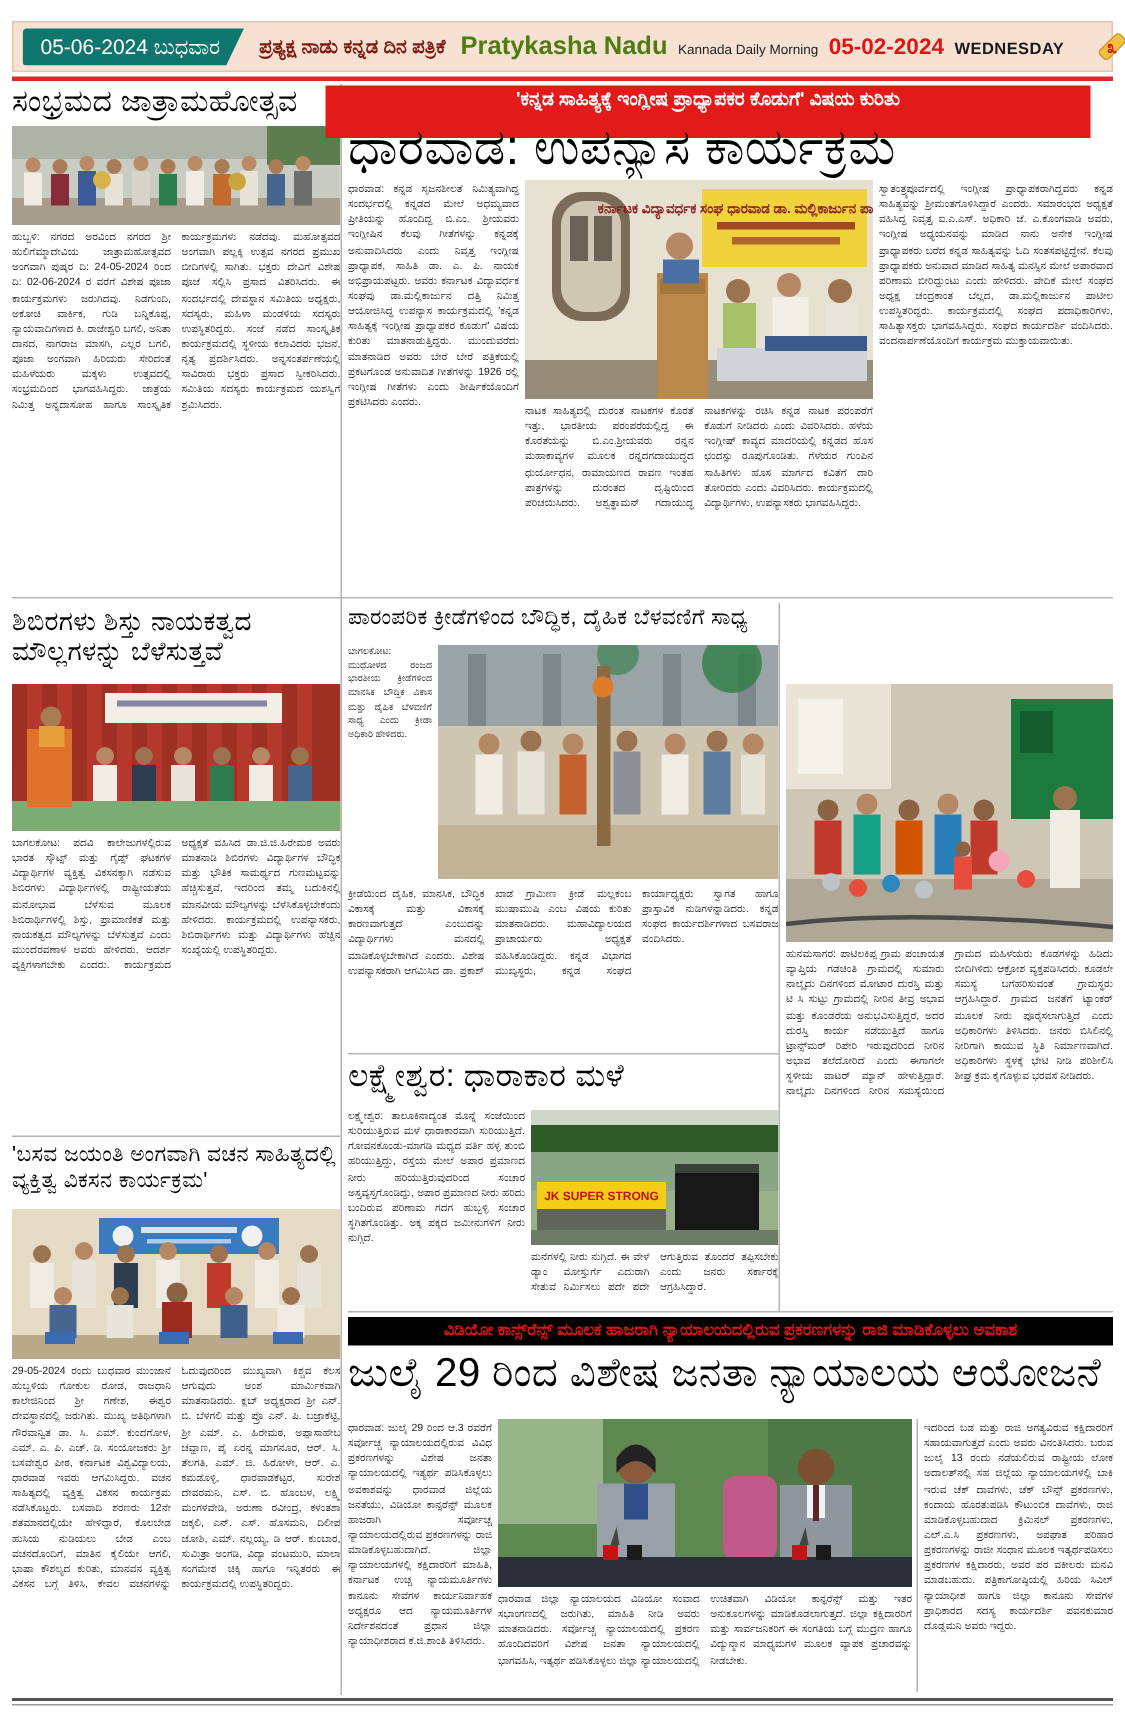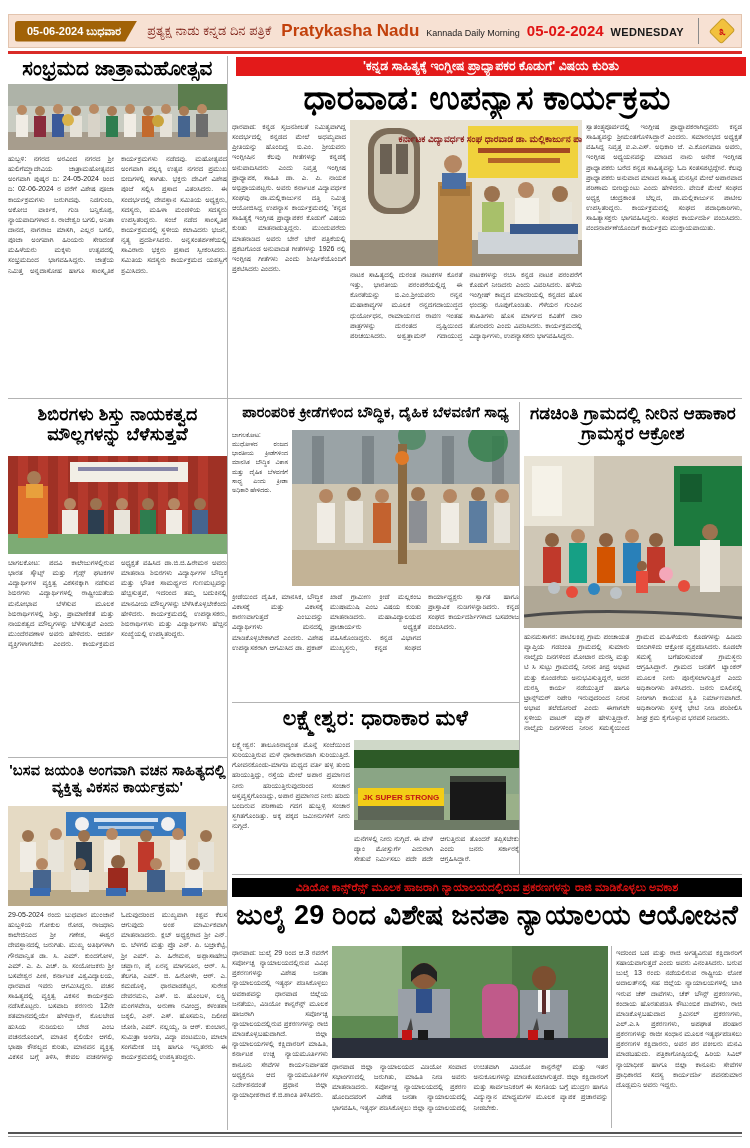--- a/index.html
+++ b/index.html
@@ -10,41 +10,41 @@
     overflow:hidden;
   }
   .abs { position:absolute; }
   .body-text {
     font-size:7px; line-height:1.45; color:#1c1c1c;
     text-align:justify; overflow:hidden;
   }
   .body-text.sm { font-size:6.3px; }
   .cols-2 { column-count:2; column-gap:7px; }
   .cols-3 { column-count:3; column-gap:7px; }
-  .headline { font-weight:bold; color:#000; text-align:center; overflow:hidden; line-height:1.15; letter-spacing:0.2px; }
+  .headline { font-weight:normal; color:#000; text-align:left; overflow:hidden; line-height:1.15; letter-spacing:0.2px; }
   .photo { overflow:hidden; background:#d8d4c8; }
   .photo svg { display:block; width:100%; height:100%; }
   .vline { position:absolute; width:1px; background:#b3b3b3; }
   .hline { position:absolute; height:1px; background:#b3b3b3; }
 
   
   .masthead {
     left:8px; top:14px; width:734px; height:34px;
     background:#f7e1d3; border:1px solid #e3c4ae;
     display:flex; align-items:center; gap:10px; padding:0 10px 0 6px;
   }
   .date-ribbon {
-    background:#a16207; color:#fff; font-weight:bold; font-size:11px;
+    background:#0f766e; color:#fff; font-weight:normal; font-size:14px;
     padding:4px 16px 4px 12px; white-space:nowrap;
     clip-path:polygon(0 0,100% 0,calc(100% - 12px) 100%,0 100%);
     border-radius:3px 0 0 3px;
   }
-  .tagline { color:#7a1a10; font-weight:normal; font-size:13px; white-space:nowrap;text-align:center; }
+  .tagline { color:#7a1a10; font-weight:bold; font-size:13px; white-space:nowrap;text-align:center; }
   .mast-right { margin-left:auto; display:flex; align-items:baseline; gap:7px; white-space:nowrap; }
-  .mast-title { color:#c2410c; font-weight:bold; font-size:17px; }
+  .mast-title { color:#4d7c0f; font-weight:bold; font-size:17px; }
   .mast-sub { color:#222; font-size:9px; }
   .mast-date { color:#e01414; font-weight:bold; font-size:15px; }
   .mast-day { color:#1a1a1a; font-size:11px; font-weight:bold; letter-spacing:0.3px; }
   .mast-sep { width:1px; height:26px; background:#8a8a8a; margin:0 4px; align-self:center; }
   .badge {
     width:20px; height:20px; background:#f2c13d; border:1px solid #c79d2a;
     transform:rotate(45deg); display:flex; align-items:center; justify-content:center;
     align-self:center; border-radius:3px;
   }
   .badge span { transform:rotate(-45deg); color:#cf1313; font-weight:bold; font-size:12px; }
@@ -121,21 +121,21 @@
           <rect x="170" y="32" width="12" height="21" fill="#46658f"></rect>
         <circle cx="194" cy="25" r="5" fill="#b98a63"></circle>
           <rect x="188" y="30" width="12" height="23" fill="#6d6d6d"></rect>
         <circle cx="60" cy="36" r="6" fill="#d9b24a"></circle>
           <circle cx="150" cy="37" r="6" fill="#caa43c"></circle>
       </g>
     </svg>
   </div>
   <div class="abs body-text cols-2" style="left:8px; top:154px; width:219px; height:238px;">ಹುಬ್ಬಳಿ: ನಗರದ ಅರವಿಂದ ನಗರದ ಶ್ರೀ ಹುಲಿಗೆಮ್ಮಾದೇವಿಯ ಜಾತ್ರಾಮಹೋತ್ಸವದ ಅಂಗವಾಗಿ ಪುಷ್ಕರ ದಿ: 24-05-2024 ರಿಂದ ದಿ: 02-06-2024 ರ ವರೆಗೆ ವಿಶೇಷ ಪೂಜಾ ಕಾರ್ಯಕ್ರಮಗಳು ಜರುಗಿದವು. ನಿಡಗುಂದಿ, ಅಕೋಚಿ ವಾರ್ಕಿಕ, ಗುಡಿ ಬನ್ನಿಕೊಪ್ಪ, ನ್ಯಾಯವಾದಿಗಳಾದ ಕಿ. ರಾಜೇಶ್ವರಿ ಬಗಲಿ, ಅನಿತಾ ದಾನದ, ನಾಗರಾಜ ಮಾಸಗಿ, ಎಲ್ಲರ ಬಗಲಿ, ಪೂಜಾ ಅಂಗವಾಗಿ ಹಿರಿಯರು ಸೇರಿದಂತೆ ಮಹಿಳೆಯರು ಮಕ್ಕಳು ಉತ್ಸವದಲ್ಲಿ ಸಂಭ್ರಮದಿಂದ ಭಾಗವಹಿಸಿದ್ದರು. ಜಾತ್ರೆಯ ನಿಮಿತ್ತ ಅನ್ನದಾಸೋಹ ಹಾಗೂ ಸಾಂಸ್ಕೃತಿಕ ಕಾರ್ಯಕ್ರಮಗಳು ನಡೆದವು. ಮಹೋತ್ಸವದ ಅಂಗವಾಗಿ ಪಲ್ಲಕ್ಕಿ ಉತ್ಸವ ನಗರದ ಪ್ರಮುಖ ಬೀದಿಗಳಲ್ಲಿ ಸಾಗಿತು. ಭಕ್ತರು ದೇವಿಗೆ ವಿಶೇಷ ಪೂಜೆ ಸಲ್ಲಿಸಿ ಪ್ರಸಾದ ವಿತರಿಸಿದರು. ಈ ಸಂದರ್ಭದಲ್ಲಿ ದೇವಸ್ಥಾನ ಸಮಿತಿಯ ಅಧ್ಯಕ್ಷರು, ಸದಸ್ಯರು, ಮಹಿಳಾ ಮಂಡಳಿಯ ಸದಸ್ಯರು ಉಪಸ್ಥಿತರಿದ್ದರು. ಸಂಜೆ ನಡೆದ ಸಾಂಸ್ಕೃತಿಕ ಕಾರ್ಯಕ್ರಮದಲ್ಲಿ ಸ್ಥಳೀಯ ಕಲಾವಿದರು ಭಜನೆ, ನೃತ್ಯ ಪ್ರದರ್ಶಿಸಿದರು. ಅನ್ನಸಂತರ್ಪಣೆಯಲ್ಲಿ ಸಾವಿರಾರು ಭಕ್ತರು ಪ್ರಸಾದ ಸ್ವೀಕರಿಸಿದರು. ಸಮಿತಿಯ ಸದಸ್ಯರು ಕಾರ್ಯಕ್ರಮದ ಯಶಸ್ವಿಗೆ ಶ್ರಮಿಸಿದರು.</div>
 
-  <div class="abs kicker" style="left:236px; top:57px; width:510px; height:19px;">'ಕನ್ನಡ ಸಾಹಿತ್ಯಕ್ಕೆ ಇಂಗ್ಲೀಷ ಪ್ರಾಧ್ಯಾಪಕರ ಕೊಡುಗೆ' ವಿಷಯ ಕುರಿತು</div>
+  <div class="abs kicker" style="left:217px; top:57px; width:510px; height:35px;">'ಕನ್ನಡ ಸಾಹಿತ್ಯಕ್ಕೆ ಇಂಗ್ಲೀಷ ಪ್ರಾಧ್ಯಾಪಕರ ಕೊಡುಗೆ' ವಿಷಯ ಕುರಿತು</div>
   <div class="abs headline" style="left:232px; top:79px; width:510px; height:40px; font-size:33px;">ಧಾರವಾಡ: ಉಪನ್ಯಾಸ ಕಾರ್ಯಕ್ರಮ</div>
   <div class="abs body-text" style="left:232px; top:122px; width:114px; height:270px;">ಧಾರವಾಡ: ಕನ್ನಡ ಸೃಜನಶೀಲತೆ ನಿಮಿತ್ಯವಾಗಿದ್ದ ಸಂದರ್ಭದಲ್ಲಿ ಕನ್ನಡದ ಮೇಲೆ ಅಧಮ್ಯವಾದ ಪ್ರೀತಿಯನ್ನು ಹೊಂದಿದ್ದ ಬಿ.ಎಂ. ಶ್ರೀಯವರು ಇಂಗ್ಲೀಷಿನ ಕೆಲವು ಗೀತೆಗಳನ್ನು ಕನ್ನಡಕ್ಕೆ ಅನುವಾದಿಸಿದರು ಎಂದು ನಿವೃತ್ತ ಇಂಗ್ಲೀಷ ಪ್ರಾಧ್ಯಾಪಕ, ಸಾಹಿತಿ ಡಾ. ಎ. ಪಿ. ನಾಯಕ ಅಭಿಪ್ರಾಯಪಟ್ಟರು. ಅವರು ಕರ್ನಾಟಕ ವಿದ್ಯಾವರ್ಧಕ ಸಂಘವು ಡಾ.ಮಲ್ಲಿಕಾರ್ಜುನ ದತ್ತಿ ನಿಮಿತ್ತ ಆಯೋಜಿಸಿದ್ದ ಉಪನ್ಯಾಸ ಕಾರ್ಯಕ್ರಮದಲ್ಲಿ 'ಕನ್ನಡ ಸಾಹಿತ್ಯಕ್ಕೆ ಇಂಗ್ಲೀಷ ಪ್ರಾಧ್ಯಾಪಕರ ಕೊಡುಗೆ' ವಿಷಯ ಕುರಿತು ಮಾತನಾಡುತ್ತಿದ್ದರು. ಮುಂದುವರೆದು ಮಾತನಾಡಿದ ಅವರು ಬೇರೆ ಬೇರೆ ಪತ್ರಿಕೆಯಲ್ಲಿ ಪ್ರಕಟಗೊಂಡ ಅನುವಾದಿತ ಗೀತೆಗಳನ್ನು 1926 ರಲ್ಲಿ ಇಂಗ್ಲೀಷ ಗೀತೆಗಳು ಎಂದು ಶೀರ್ಷಿಕೆಯೊಂದಿಗೆ ಪ್ರಕಟಿಸಿದರು ಎಂದರು.</div>
   <div class="abs photo" style="left:350px; top:120px; width:232px; height:146px;">
     <svg viewBox="0 0 232 146" preserveAspectRatio="none">
       <rect width="232" height="146" fill="#e7e1d2"></rect>
       <rect x="0" y="120" width="232" height="26" fill="#978c79"></rect>
       <rect x="18" y="8" width="52" height="86" rx="20" fill="#7b6b58"></rect>
       <rect x="24" y="14" width="40" height="74" rx="16" fill="#cfc7b4"></rect>
       <rect x="30" y="24" width="12" height="30" fill="#6b6154"></rect>
         <rect x="46" y="24" width="12" height="30" fill="#6b6154"></rect>
@@ -229,21 +229,20 @@
           <rect x="149" y="73" width="18" height="40" fill="#f0ece4"></rect>
         <circle cx="186" cy="64" r="7" fill="#9c7350"></circle>
           <rect x="177" y="71" width="18" height="42" fill="#5c7da0"></rect>
         <circle cx="210" cy="66" r="7" fill="#b58763"></circle>
           <rect x="202" y="73" width="16" height="40" fill="#e6e2d8"></rect>
       </g>
     </svg>
   </div>
   <div class="abs body-text cols-3" style="left:232px; top:592px; width:287px; height:106px;">ಕ್ರೀಡೆಯಿಂದ ದೈಹಿಕ, ಮಾನಸಿಕ, ಬೌದ್ಧಿಕ ವಿಕಾಸಕ್ಕೆ ಮತ್ತು ವಿಕಾಸಕ್ಕೆ ಕಾರಣವಾಗುತ್ತದೆ ಎಂಬುದನ್ನು ವಿದ್ಯಾರ್ಥಿಗಳು ಮನದಲ್ಲಿ ಮಾಡಿಕೊಳ್ಳಬೇಕಾಗಿದೆ ಎಂದರು. ವಿಶೇಷ ಉಪನ್ಯಾಸಕರಾಗಿ ಆಗಮಿಸಿದ ಡಾ. ಪ್ರಕಾಶ್ ಖಾಡೆ ಗ್ರಾಮೀಣ ಕ್ರೀಡೆ ಮಲ್ಲಕಂಬ ಮುಷಾಮುಷಿ ಎಂಬ ವಿಷಯ ಕುರಿತು ಮಾತನಾಡಿದರು. ಮಹಾವಿದ್ಯಾಲಯದ ಪ್ರಾಚಾರ್ಯರು ಅಧ್ಯಕ್ಷತೆ ವಹಿಸಿಕೊಂಡಿದ್ದರು. ಕನ್ನಡ ವಿಭಾಗದ ಮುಖ್ಯಸ್ಥರು, ಕನ್ನಡ ಸಂಘದ ಕಾರ್ಯಾಧ್ಯಕ್ಷರು ಸ್ವಾಗತ ಹಾಗೂ ಪ್ರಾಸ್ತಾವಿಕ ನುಡಿಗಳನ್ನಾಡಿದರು. ಕನ್ನಡ ಸಂಘದ ಕಾರ್ಯದರ್ಶಿಗಳಾದ ಬಸವರಾಜ ವಂದಿಸಿದರು.</div>
 
-  <div class="abs headline" style="left:524px; top:404px; width:218px; height:46px; font-size:17px;">ಗಡಚಿಂತಿ ಗ್ರಾಮದಲ್ಲಿ ನೀರಿನ ಆಹಾಕಾರ ಗ್ರಾಮಸ್ಥರ ಆಕ್ರೋಶ</div>
   <div class="abs photo" style="left:524px; top:456px; width:218px; height:172px;">
     <svg viewBox="0 0 218 172" preserveAspectRatio="none">
       <rect width="218" height="172" fill="#cfc7b6"></rect>
       <rect x="0" y="0" width="70" height="70" fill="#e9e4d6"></rect>
       <rect x="8" y="10" width="30" height="50" fill="#f5f2e8"></rect>
       <rect x="150" y="10" width="68" height="80" fill="#1d7a3e"></rect>
       <rect x="156" y="18" width="22" height="28" fill="#155c2f"></rect>
       <rect x="0" y="130" width="218" height="42" fill="#b0a896"></rect>
       <path d="M0 160 Q80 150 218 162" stroke="#4a4a4a" stroke-width="3" fill="none"></path>
       <g>

